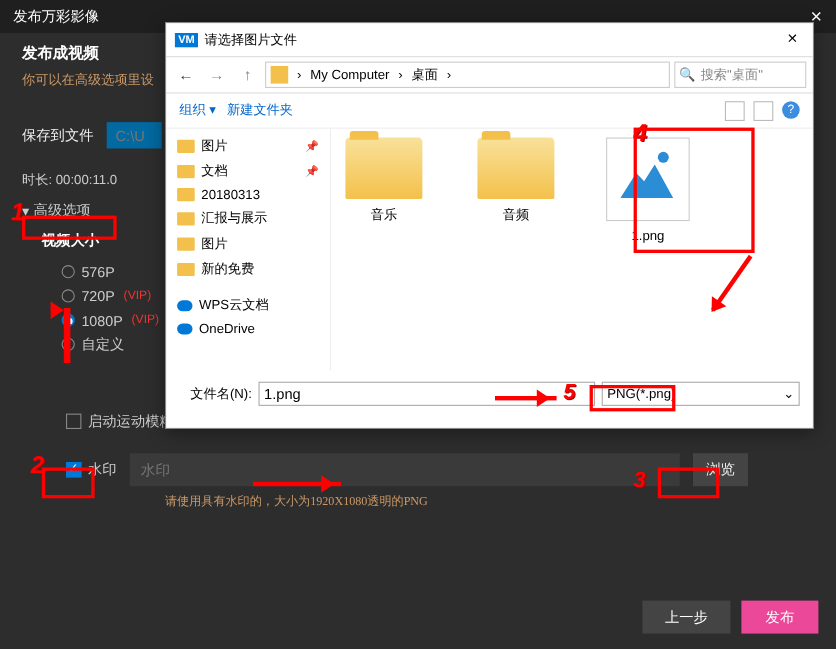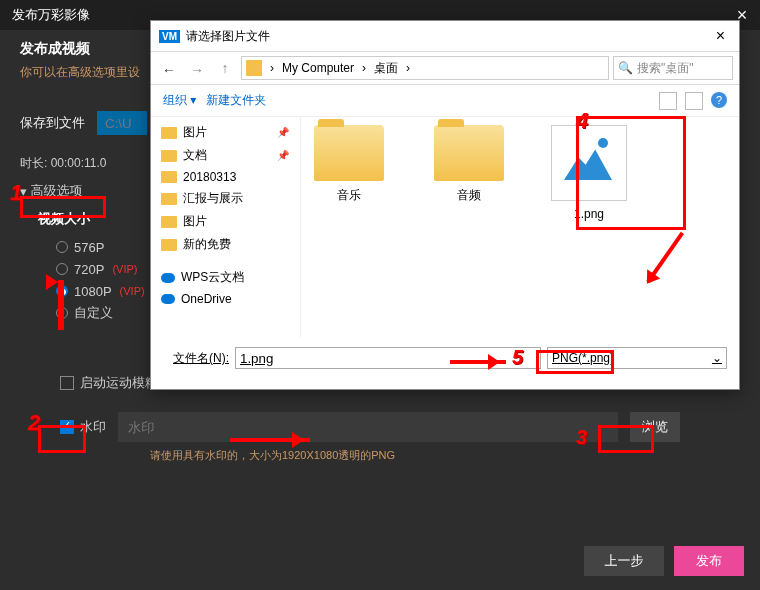--- a/index.html
+++ b/index.html
@@ -27,21 +27,21 @@
 .radio.checked { border-color: #0078d7; background: #0078d7; }
 .radio.checked::after { content: ""; position: absolute; left: 3px; top: 3px; width: 6px; height: 6px; background: #fff; border-radius: 50%; }
 .vip { color: #e33; font-size: 11px; margin-left: 2px; }
 .checkbox { width: 14px; height: 14px; border: 1px solid #888; display: inline-block; position: relative; }
 .checkbox.checked { background: #0078d7; border-color: #0078d7; }
 .checkbox.checked::after { content: "✓"; color: #fff; font-size: 11px; position: absolute; left: 1px; top: -2px; }
 .chk-row { display: flex; align-items: center; gap: 6px; margin-left: 40px; }
 .watermark-row { display: flex; align-items: center; margin-left: 40px; margin-top: 20px; gap: 12px; }
 .wm-input { flex: 1; max-width: 500px; height: 30px; background: #3a3a3a; border: none; color: #bbb; padding: 0 10px; }
 .browse-btn { width: 50px; height: 30px; background: #444; color: #eee; border: none; cursor: pointer; font-size: 13px; }
-.wm-tip { margin-left: 130px; margin-top: 6px; color: #c96; font-size: 11px; }
+.wm-tip { margin-left: 130px; margin-top: 6px; color: #c96; font-size: 11px; font-family: Liberation Serif, serif; }
 .bottom-btns { position: absolute; right: 16px; bottom: 14px; display: flex; gap: 10px; }
 .btn-prev { width: 80px; height: 30px; background: #444; color: #fff; border: none; font-size: 13px; cursor: pointer; }
 .btn-publish { width: 70px; height: 30px; background: #ec4899; color: #fff; border: none; font-size: 13px; cursor: pointer; }
 
 
 .dialog { position: absolute; left: 150px; top: 20px; width: 590px; height: 370px; background: #fff; border: 1px solid #888; box-shadow: 0 4px 16px rgba(0,0,0,0.4); display: flex; flex-direction: column; }
 .dlg-title { height: 30px; display: flex; align-items: center; padding: 0 8px; font-size: 12px; }
 .dlg-title .vm { background: #0078d7; color: #fff; padding: 1px 3px; font-size: 10px; font-weight: bold; margin-right: 6px; }
 .dlg-title .close { margin-left: auto; font-size: 16px; cursor: pointer; padding: 0 6px; }
 .dlg-nav { height: 34px; border-top: 1px solid #ddd; border-bottom: 1px solid #ddd; display: flex; align-items: center; padding: 0 6px; gap: 4px; font-size: 12px; }
@@ -62,21 +62,21 @@
 .small-folder { width: 16px; height: 12px; background: #f3c14b; border-radius: 1px; }
 .pin { font-size: 10px; color: #888; margin-left: auto; }
 .cloud-ico { width: 14px; height: 10px; background: #0078d7; border-radius: 6px; position: relative; }
 .files { flex: 1; padding: 8px; display: flex; gap: 40px; }
 .file-item { width: 80px; text-align: center; font-size: 12px; cursor: pointer; }
 .folder-big { width: 70px; height: 56px; background: linear-gradient(#f9e19a,#f3c14b); border-radius: 4px 4px 2px 2px; margin: 0 auto 6px; position: relative; }
 .folder-big::before { content:""; position:absolute; top:-6px; left:4px; width:26px; height:8px; background:#f3c14b; border-radius:3px 3px 0 0; }
 .img-thumb { width: 76px; height: 76px; border: 1px solid #ccc; background: #fff; margin: 0 auto 6px; position: relative; }
 .img-thumb .pic { position: absolute; left: 12px; top: 16px; width: 48px; height: 38px; background: #2b8dd6; clip-path: polygon(0 100%, 30% 40%, 45% 60%, 65% 20%, 100% 100%); }
 .img-thumb .sun { position:absolute; right:18px; top:12px; width:10px; height:10px; background:#2b8dd6; border-radius:50%; }
-.dlg-footer { padding: 10px 12px; font-size: 12px; text-decoration: underline; }
+.dlg-footer { padding: 10px 12px; font-size: 12px; }
 .fn-row { display: flex; align-items: center; gap: 6px; margin-bottom: 10px; }
 .fn-label { width: 66px; text-align: right; }
 .fn-input { flex: 1; height: 22px; border: 1px solid #aaa; padding: 0 4px; }
 .ft-select { width: 180px; height: 22px; border: 1px solid #aaa; padding: 0 4px; background: #fff; display:flex; align-items:center; justify-content:space-between; }
 .ft-btns { display: flex; justify-content: flex-end; gap: 10px; }
 .win-btn { width: 80px; height: 24px; border: 1px solid #aaa; background: #efefef; cursor: pointer; font-size: 12px; }
 
 
 .ann { position: absolute; border: 3px solid #f00; pointer-events: none; }
 .num { position: absolute; color: #f00; font-weight: bold; font-size: 22px; font-style: italic; text-shadow: 1px 1px 0 #a00; }

